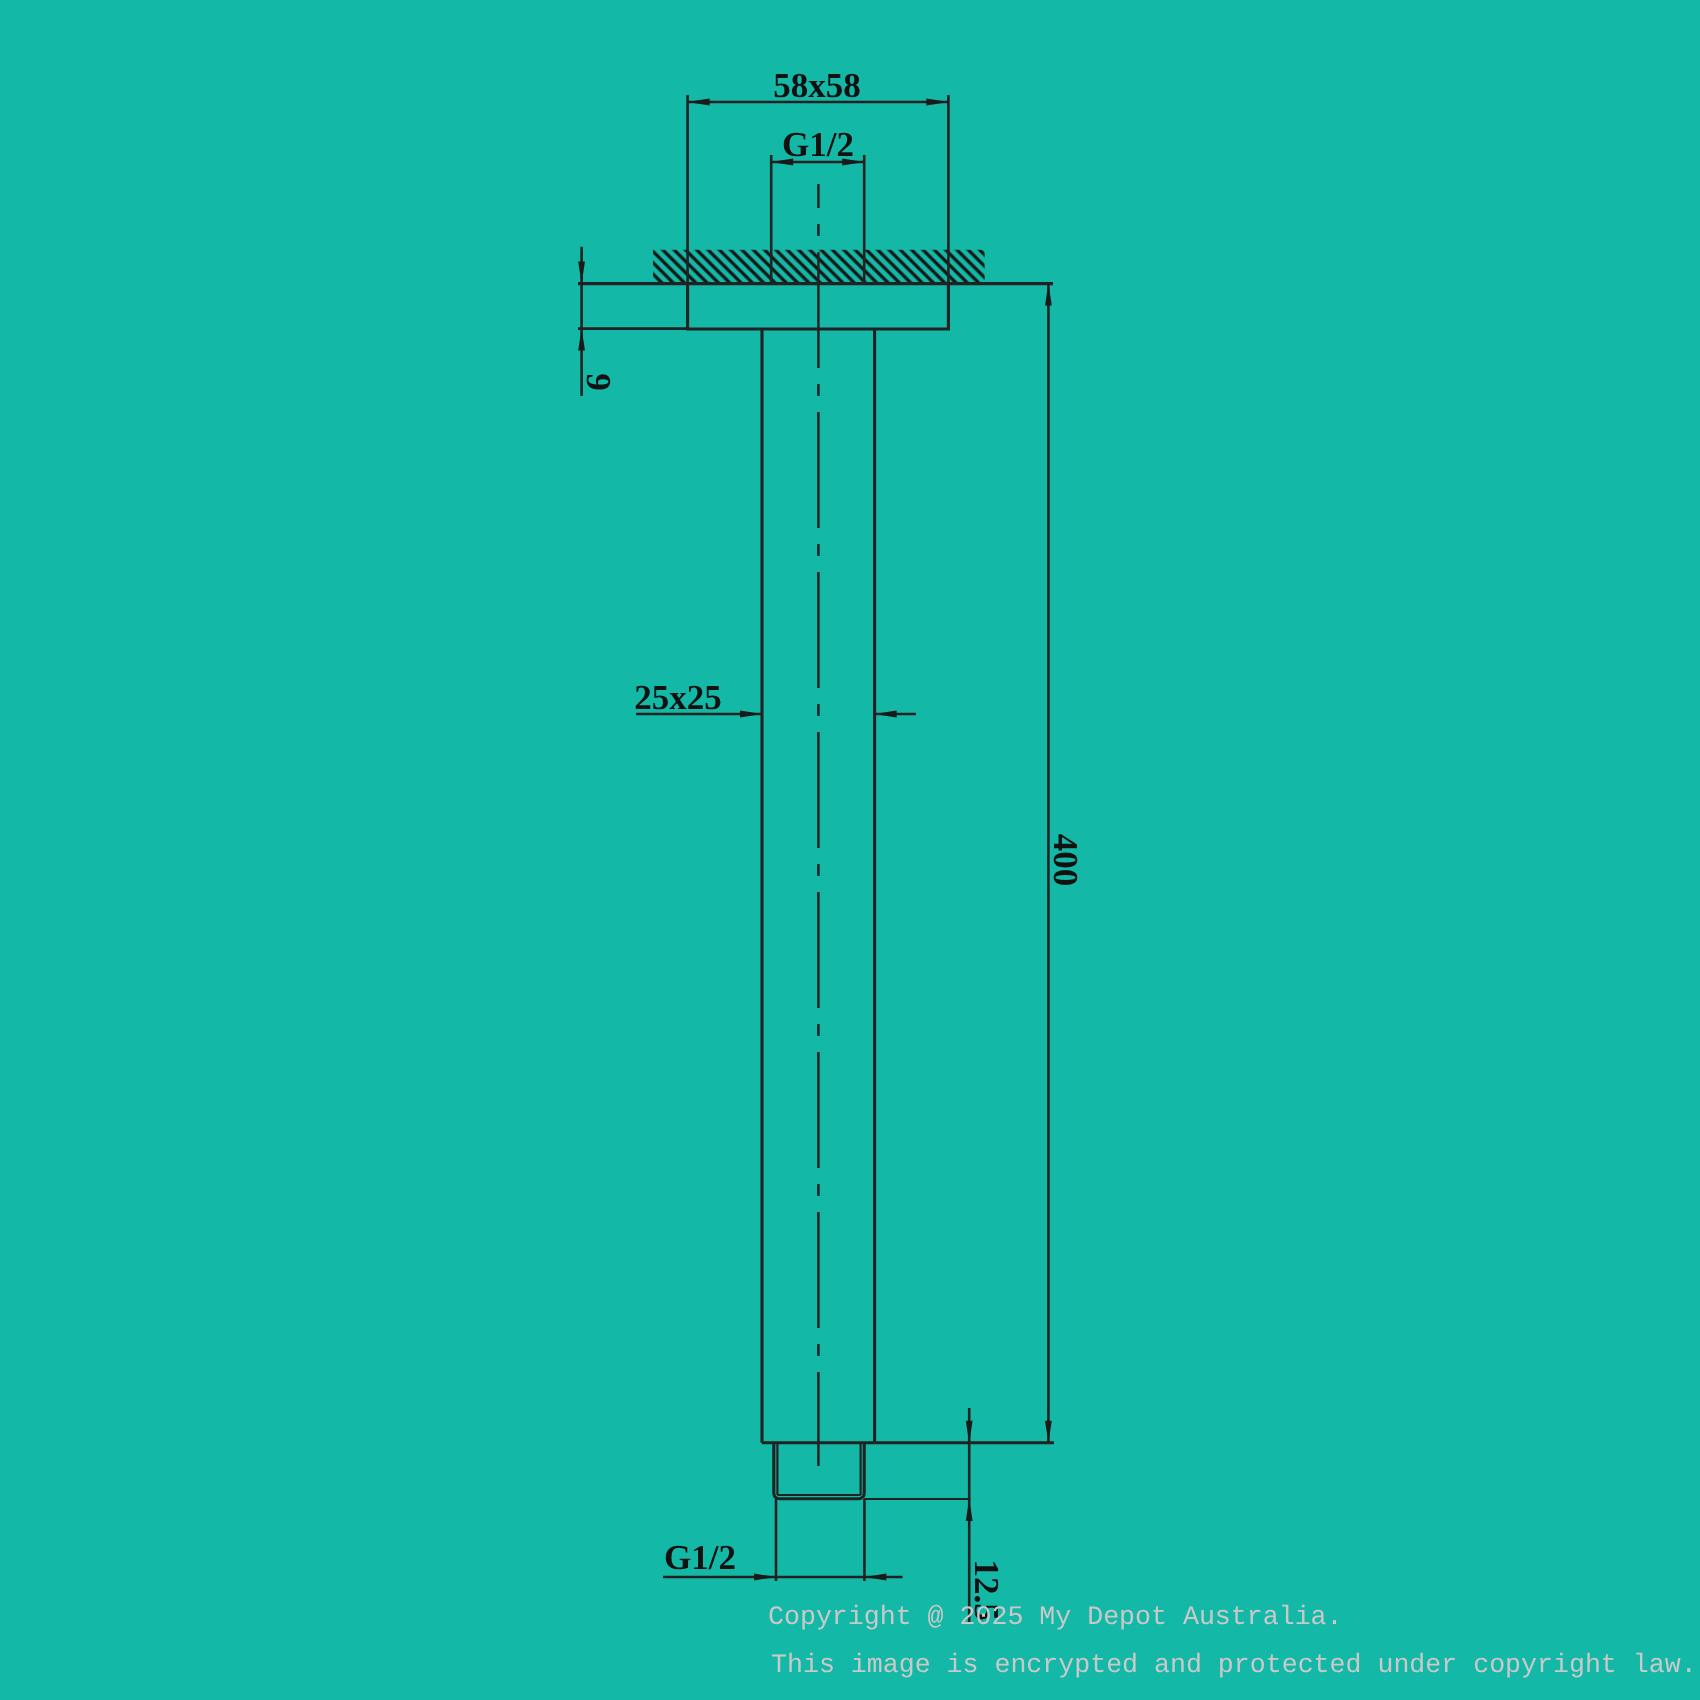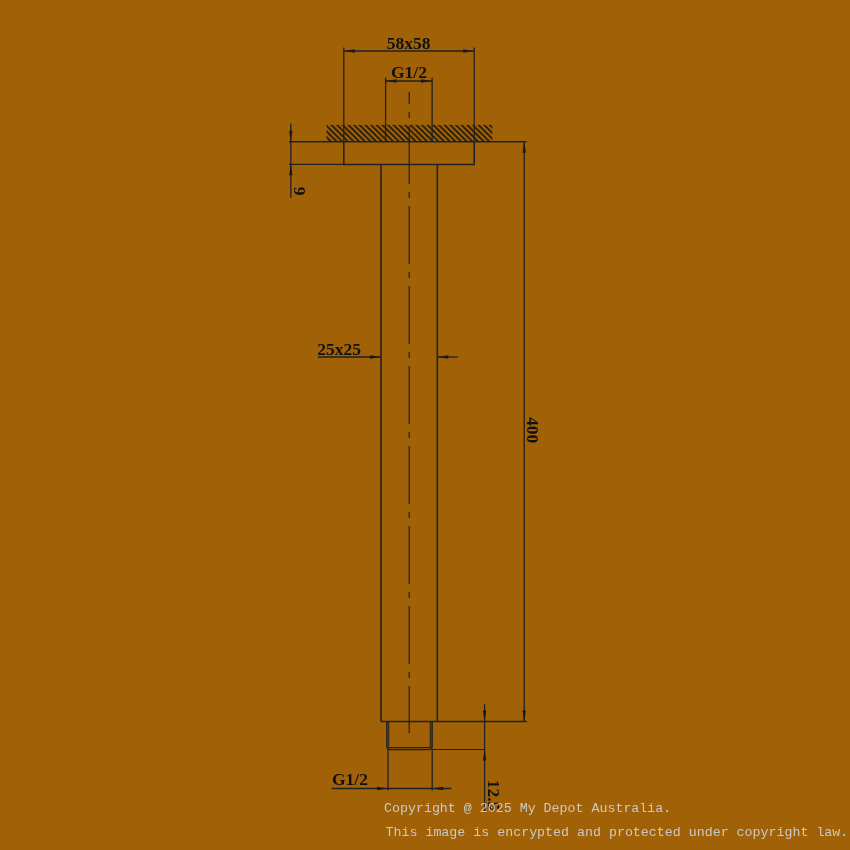--- a/index.html
+++ b/index.html
@@ -1,16 +1,16 @@
 <!DOCTYPE html>
 <html><head>
 <meta charset="utf-8">
 <style>
   html,body{margin:0;padding:0;background:#ffffff;}
-  .page{position:relative;width:850px;height:850px;background:#a16207;overflow:hidden;}
+  .page{position:relative;width:850px;height:850px;background:#14b8a6;overflow:hidden;}
   svg{position:absolute;left:0;top:0;}
   text{font-family:"Liberation Serif", serif;font-weight:bold;fill:#111111;}
   .wm{font-family:"Liberation Mono", monospace;font-weight:normal;fill:#c9c9c9;}
 </style>
 </head>
 <body>
 <div class="page">
 <svg width="850" height="850" viewBox="0 0 850 850">
 <defs>
   <pattern id="hatch" width="4.0" height="4.0" patternUnits="userSpaceOnUse" patternTransform="rotate(-45)">

